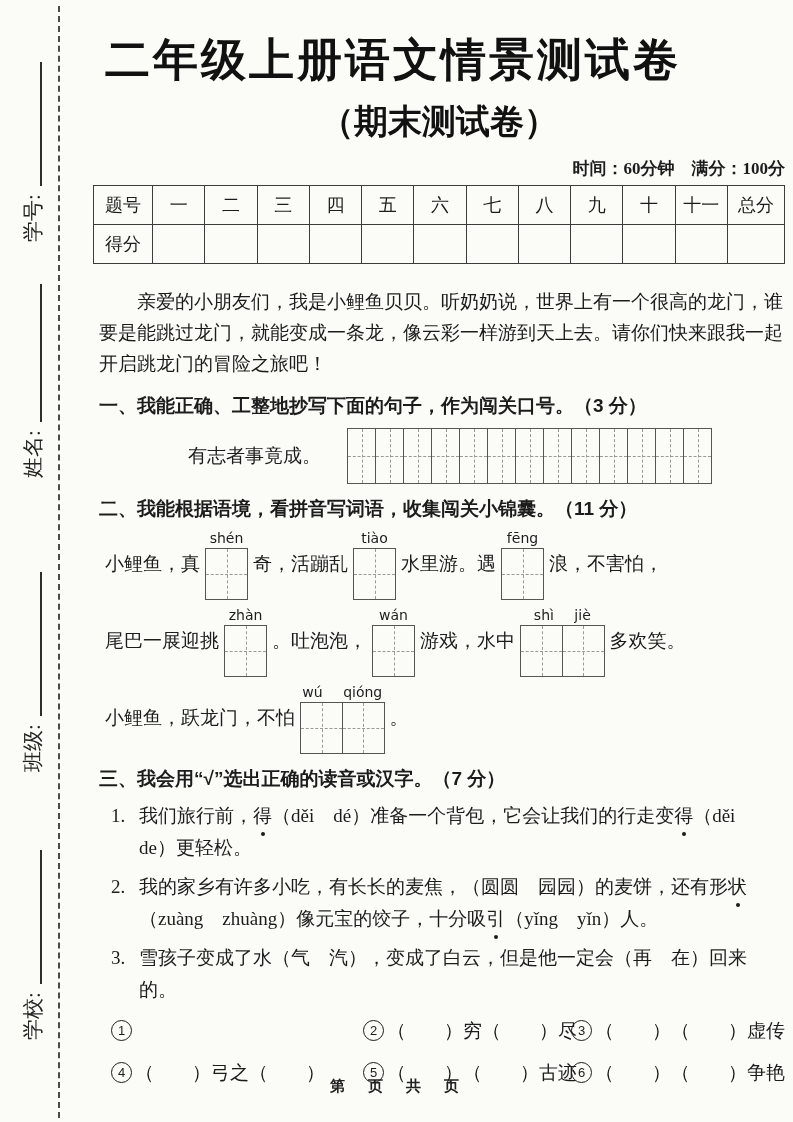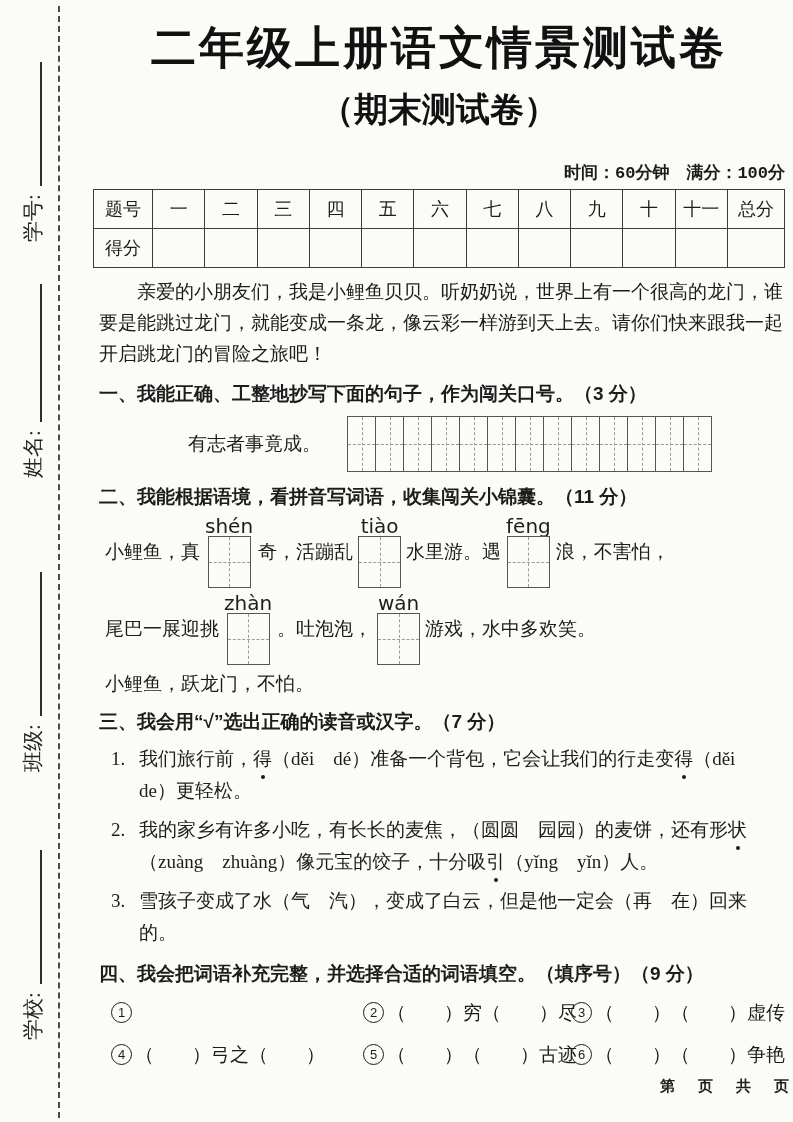--- a/index.html
+++ b/index.html
@@ -12,48 +12,48 @@
               transform:rotate(-90deg);transform-origin:0 0;}
   .side-label{font-size:21px;line-height:30px;white-space:nowrap;color:#222;}
   .side-line{flex:1;border-bottom:2px solid #2e2e2e;margin:0 2px 6px 8px;}
   .sg1{top:242px;width:182px;}
   .sg2{top:478px;width:196px;}
   .sg3{top:772px;width:202px;}
   .sg4{top:1040px;width:192px;}
   
   .content{position:absolute;left:93px;top:22px;width:692px;}
   .title{font-family:"Liberation Sans",sans-serif;font-weight:bold;font-size:45px;
-         letter-spacing:3px;text-align:center;margin:0;line-height:1.15;color:#111;}
+         letter-spacing:3px;margin:12px;line-height:1.15;color:#111;}
   .subtitle{font-family:"Liberation Sans",sans-serif;font-weight:bold;font-size:34px;
             text-align:center;margin:16px 0 0 0;line-height:1.15;color:#111;}
-  .meta{font-family:Liberation Mono, monospace;font-weight:bold;font-size:17px;
-        text-align:right;margin-top:32px;}
+  .meta{font-family:Liberation Serif, serif;font-weight:bold;font-size:17px;
+        text-align:right;margin-top:16px;}
   
   table.score{border-collapse:collapse;width:100%;margin-top:5px;table-layout:fixed;}
   table.score td{border:1.6px solid #3c3c3c;text-align:center;font-size:18px;height:38px;padding:0;}
   table.score td.first{width:58px;margin-top:25px;}
   table.score td.last{width:56px;}
   
-  .intro{font-size:19px;line-height:31px;margin:8px 0 0 6px;text-indent:2em;width:684px;}
+  .intro{font-size:19px;line-height:31px;margin:24px 0 0 6px;text-indent:2em;width:684px;font-family:Liberation Mono, monospace;}
   
   .qheader{font-family:"Liberation Sans",sans-serif;font-weight:bold;font-size:19px;
            margin:11px 0 0 6px;line-height:28px;}
   
   .q1row{display:flex;align-items:center;margin:8px 0 0 22px;justify-content:center;}
   .q1sentence{font-size:19px;white-space:nowrap;}
   .q1grid{display:flex;margin-left:26px;}
   .q1cell{position:relative;width:27px;height:54px;border:1px solid #555;margin-left:-1px;}
   .q1cell:first-child{margin-left:0;}
   .q1cell::before{content:"";position:absolute;left:50%;top:0;bottom:0;border-left:1px dashed #999;}
   .q1cell::after{content:"";position:absolute;top:50%;left:0;right:0;border-top:1px dashed #999;}
   
   .q2row{display:flex;align-items:center;margin:6px 0 0 12px;font-size:19px;}
   .q2row .txt{white-space:nowrap;}
   .pybox{display:inline-flex;flex-direction:column;align-items:center;margin:0 5px;}
-  .py{font-family:"DejaVu Sans",sans-serif;font-size:20px;line-height:19px;color:#1c1c1c;
+  .py{font-family:"DejaVu Sans",sans-serif;font-size:14px;line-height:19px;color:#1c1c1c;
       white-space:nowrap;}
   .py.wide{word-spacing:16px;}
   .tzg-group{display:flex;}
   .tzg{position:relative;width:41px;height:50px;border:1.4px solid #555;margin-left:-1.4px;background:#fbfbf8;}
   .tzg:first-child{margin-left:0;}
   .tzg::before{content:"";position:absolute;left:50%;top:0;bottom:0;border-left:1px dashed #9a9a9a;}
   .tzg::after{content:"";position:absolute;top:50%;left:0;right:0;border-top:1px dashed #9a9a9a;}
   
   .q3item{display:flex;margin:7px 0 0 18px;font-size:19px;line-height:32px;}
   .inum{width:28px;flex-shrink:0;}
@@ -62,21 +62,21 @@
   .emph::after{content:"";position:absolute;left:50%;bottom:-4px;transform:translateX(-50%);
                width:4px;height:4px;border-radius:50%;background:#1c1c1c;}
   
   .q4grid{display:grid;grid-template-columns:252px 208px 1fr;row-gap:12px;
           margin:10px 0 0 18px;font-size:19px;line-height:30px;}
   .q4item{white-space:nowrap;display:flex;align-items:center;}
   .circ{display:inline-flex;width:19px;height:19px;border:1.6px solid #1c1c1c;border-radius:50%;
         align-items:center;justify-content:center;font-size:13px;margin-right:3px;flex-shrink:0;
         font-family:"Liberation Sans",sans-serif;}
   
-  .footer{position:absolute;left:0;right:0;bottom:26px;text-align:right;
+  .footer{position:absolute;left:0;right:0;bottom:26px;text-align:center;
           font-family:Liberation Mono, monospace;font-weight:bold;font-size:15px;
           letter-spacing:4px;color:#222;}
 </style>
 </head>
 <body>
 
 <div class="page">
 
   <div class="binding-line"></div>
 
@@ -196,44 +196,57 @@
           </span>
       </span>
       <span class="txt">。吐泡泡，</span>
       <span class="pybox">
         <span class="py">wán</span>
         <span class="tzg-group">
             <span class="tzg"></span>
           </span>
       </span>
       <span class="txt">游戏，水中</span>
+      <span class="pybox">
+        <span class="py wide">shì jiè</span>
+        <span class="tzg-group">
+            <span class="tzg"></span>
+            <span class="tzg"></span>
+          </span>
+      </span>
       <span class="txt">多欢笑。</span>
     </div>
 
     <div class="q2row">
       <span class="txt">小鲤鱼，跃龙门，不怕</span>
+      <span class="pybox">
+        <span class="py wide">wú qióng</span>
+        <span class="tzg-group">
+            <span class="tzg"></span>
+            <span class="tzg"></span>
+          </span>
+      </span>
       <span class="txt">。</span>
     </div>
 
     <div class="qheader">三、我会用“√”选出正确的读音或汉字。（7 分）</div>
 
     <div class="q3item">
       <span class="inum">1.</span>
       <span class="itext"><span>我们旅行前，</span><span class="emph">得</span><span>（děi　dé）准备一个背包，它会让我们的行走变</span><span class="emph">得</span><span>（děi　de）更轻松。</span></span>
     </div>
     <div class="q3item">
       <span class="inum">2.</span>
       <span class="itext"><span>我的家乡有许多小吃，有长长的麦焦，（圆圆　园园）的麦饼，还有形</span><span class="emph">状</span><span>（zuàng　zhuàng）像元宝的饺子，十分吸</span><span class="emph">引</span><span>（yǐng　yǐn）人。</span></span>
     </div>
     <div class="q3item">
       <span class="inum">3.</span>
       <span class="itext"><span>雪孩子变成了水（气　汽），变成了白云，但是他一定会（再　在）回来的。</span></span>
     </div>
 
-    <div class="qheader">四、我会把词语补充完整，并选择合适的词语填空。（填序号）（9 分）</div>
 
     <div class="q4grid">
       <span class="q4item">
           <span class="circ">1</span>
         </span>
       <span class="q4item">
           <span class="circ">2</span>
           <span>（　　）穷（　　）尽</span>
         </span>
       <span class="q4item">

